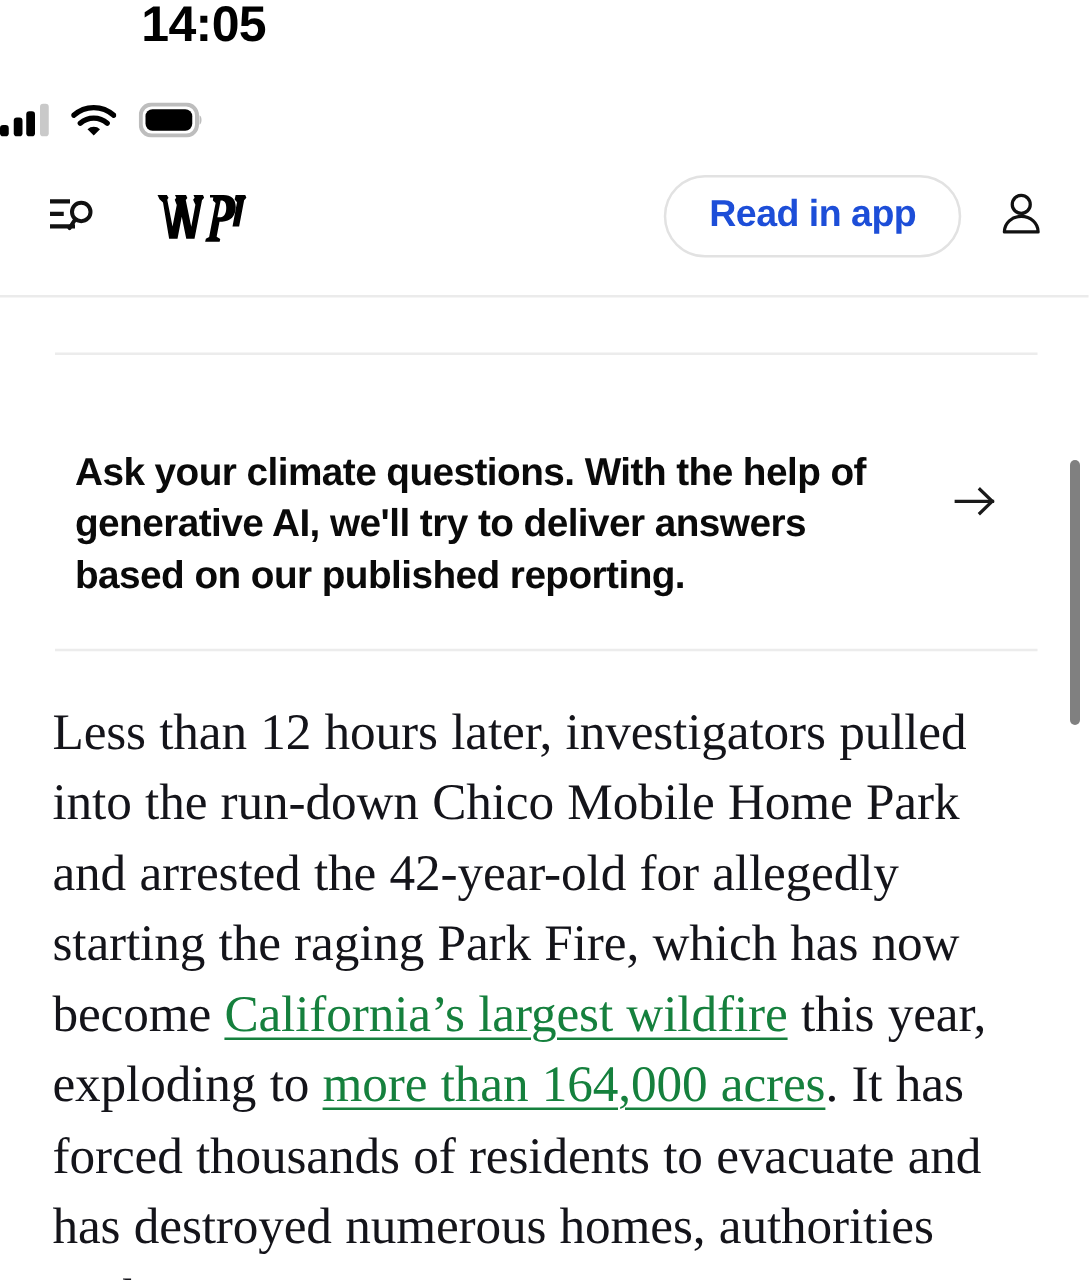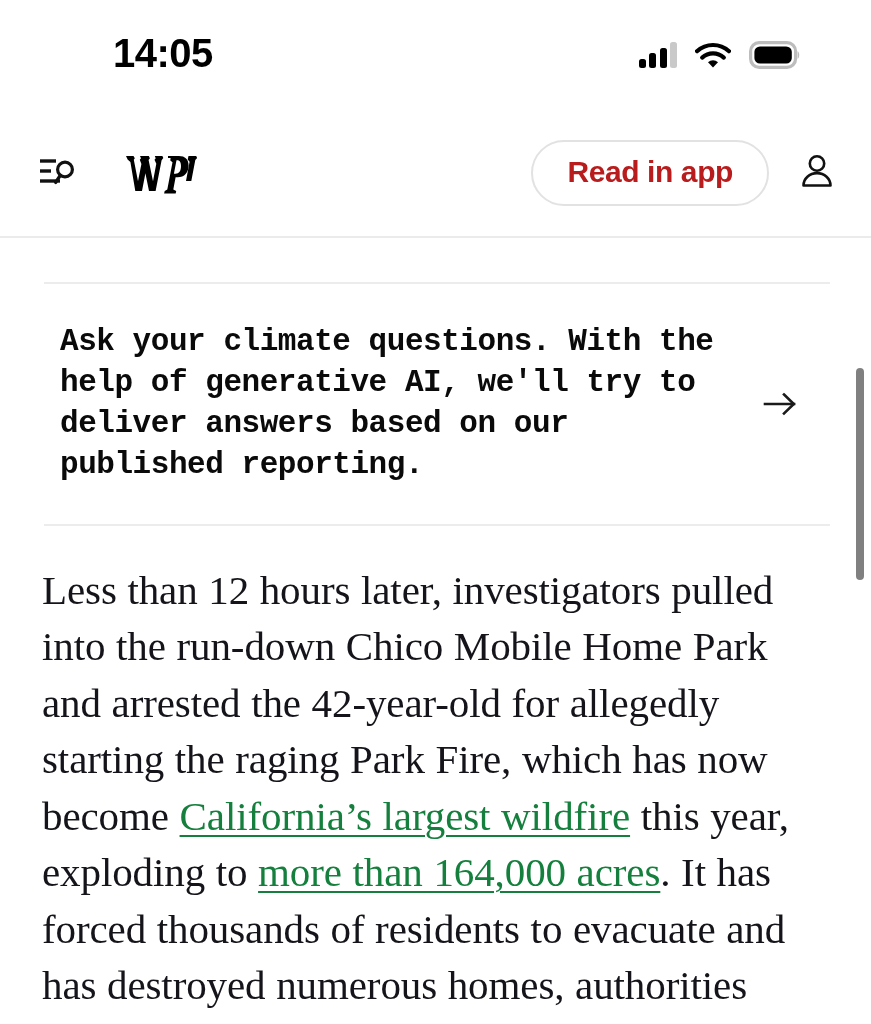--- a/index.html
+++ b/index.html
@@ -15,24 +15,24 @@
   body {
     font-family: "Liberation Sans", sans-serif;
     position: relative;
     -webkit-font-smoothing: antialiased;
   }
 
   
   .status-bar {
     height: 110px;
     display: flex;
-    align-items: center;
     justify-content: space-between;
     padding: 0 70px 0 0;
     position: relative;
+    flex-direction: column;
   }
   .status-time {
     font-family: "Liberation Sans", sans-serif;
     font-size: 40px;
     font-weight: 700;
     letter-spacing: -0.5px;
     color: #000;
     margin-left: 113px;
     line-height: 1;
     padding-bottom: 4px;
@@ -98,46 +98,47 @@
   }
   .read-in-app {
     border: 2px solid #e2e2e2;
     border-radius: 40px;
     background: #fff;
     padding: 15px 34px 17px;
     font-family: "Liberation Sans", sans-serif;
     font-size: 30px;
     font-weight: 700;
     letter-spacing: -0.4px;
-    color: #b91c1c;
+    color: #1d4ed8;
     cursor: pointer;
     line-height: 1;
     white-space: nowrap;
   }
   .account-icon { width: 40px; height: 40px; cursor: pointer; }
 
   
   .promo {
     margin: 44px 41px 0 44px;
     border-top: 2px solid #ececec;
     border-bottom: 2px solid #ececec;
     padding: 38px 0 38px 0;
     display: flex;
     align-items: center;
     cursor: pointer;
   }
   .promo-text {
-    font-family: Liberation Mono, monospace;
+    font-family: Liberation Sans, sans-serif;
     font-size: 31px;
     font-weight: 700;
     line-height: 1.32;
     letter-spacing: -0.45px;
     color: #0a0a0a;
     max-width: 680px;
     padding-left: 16px;
+    margin-top: 36px;
   }
   .promo-arrow {
     margin-left: auto;
     margin-right: 30px;
     width: 40px;
     height: 40px;
     flex: 0 0 auto;
   }
 
   

